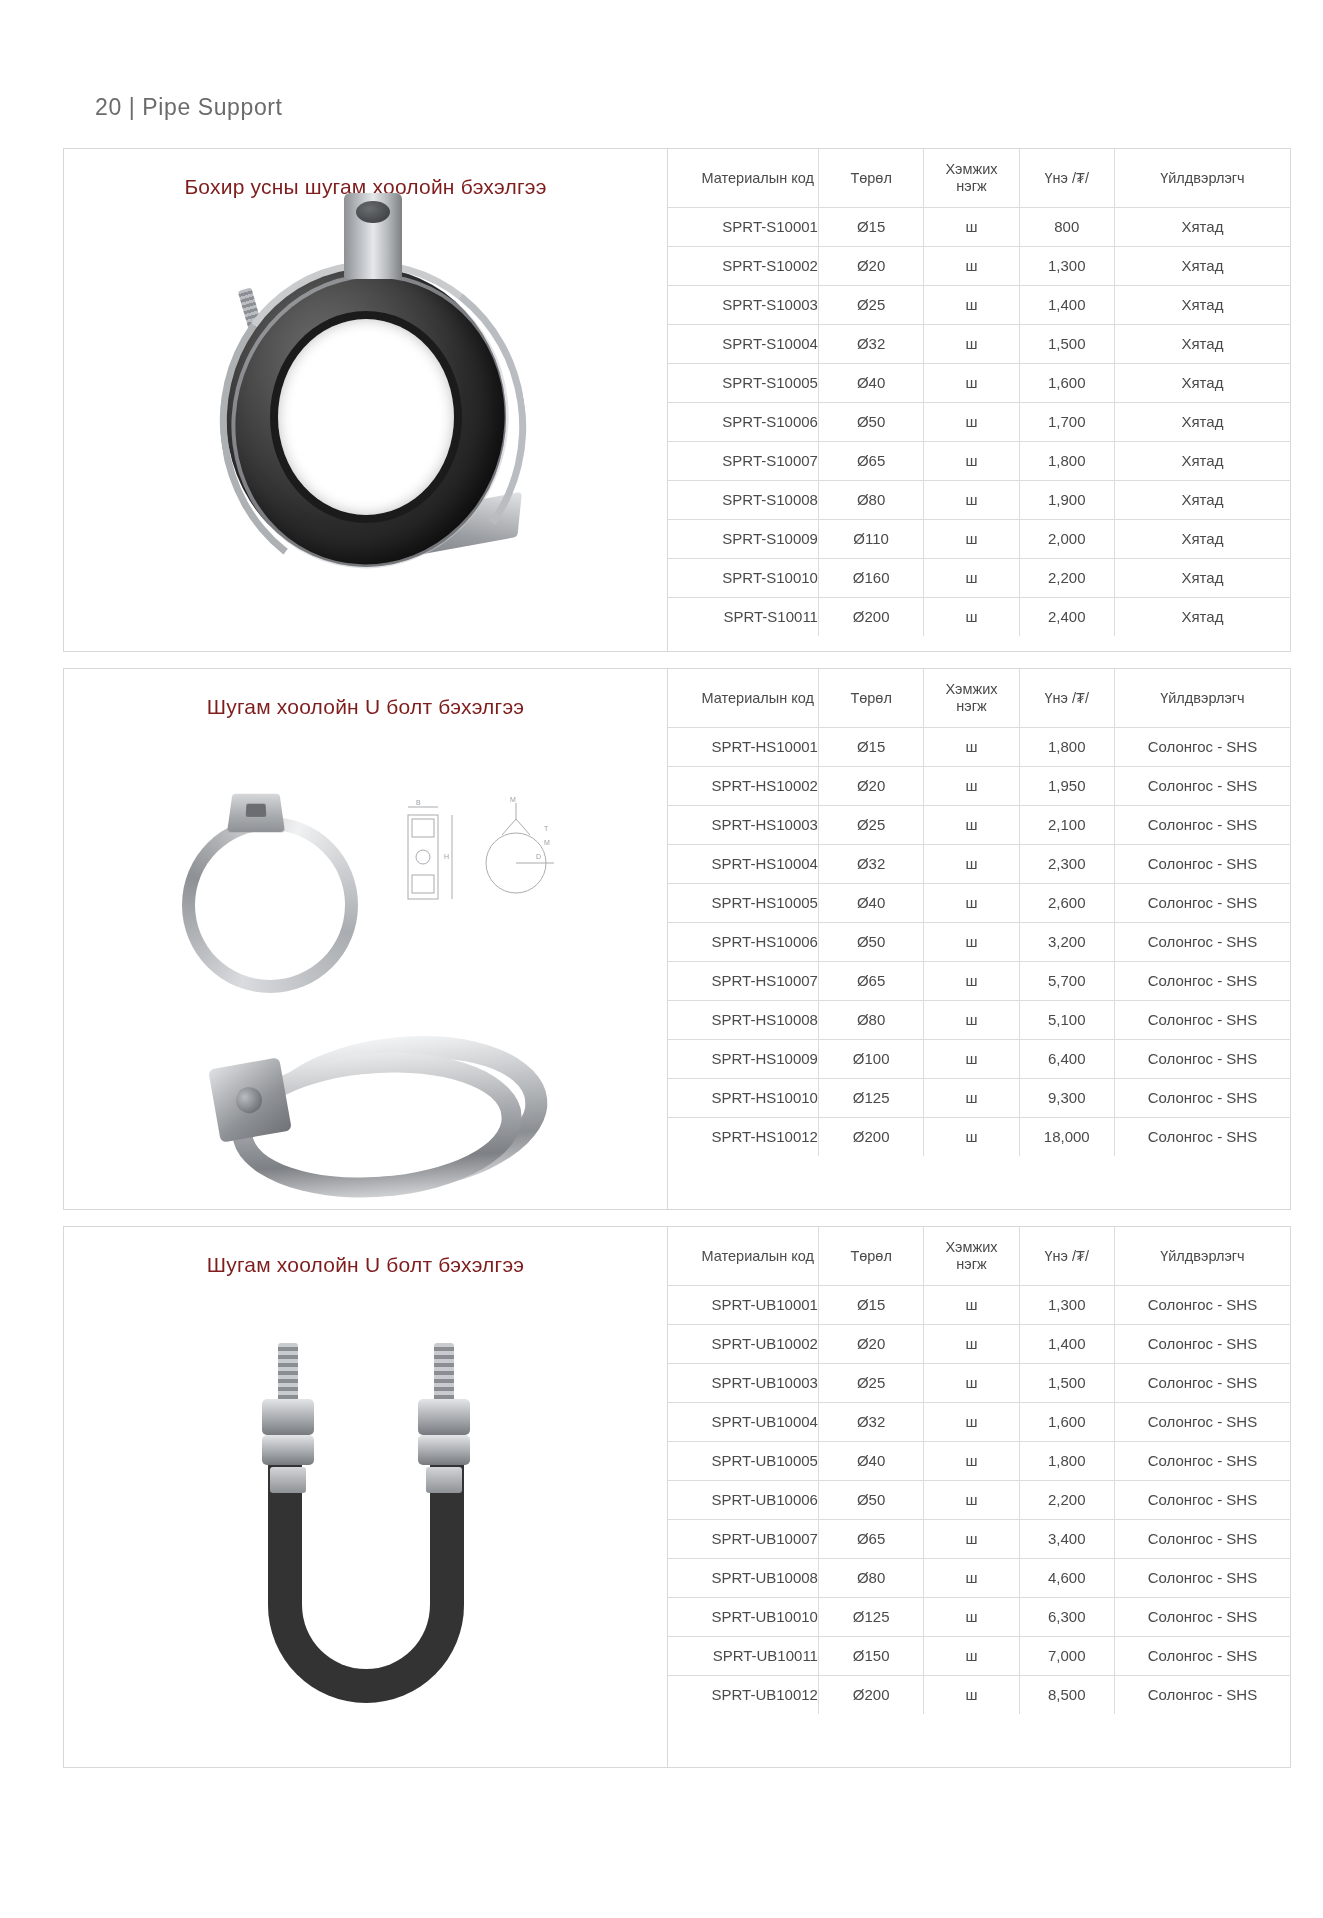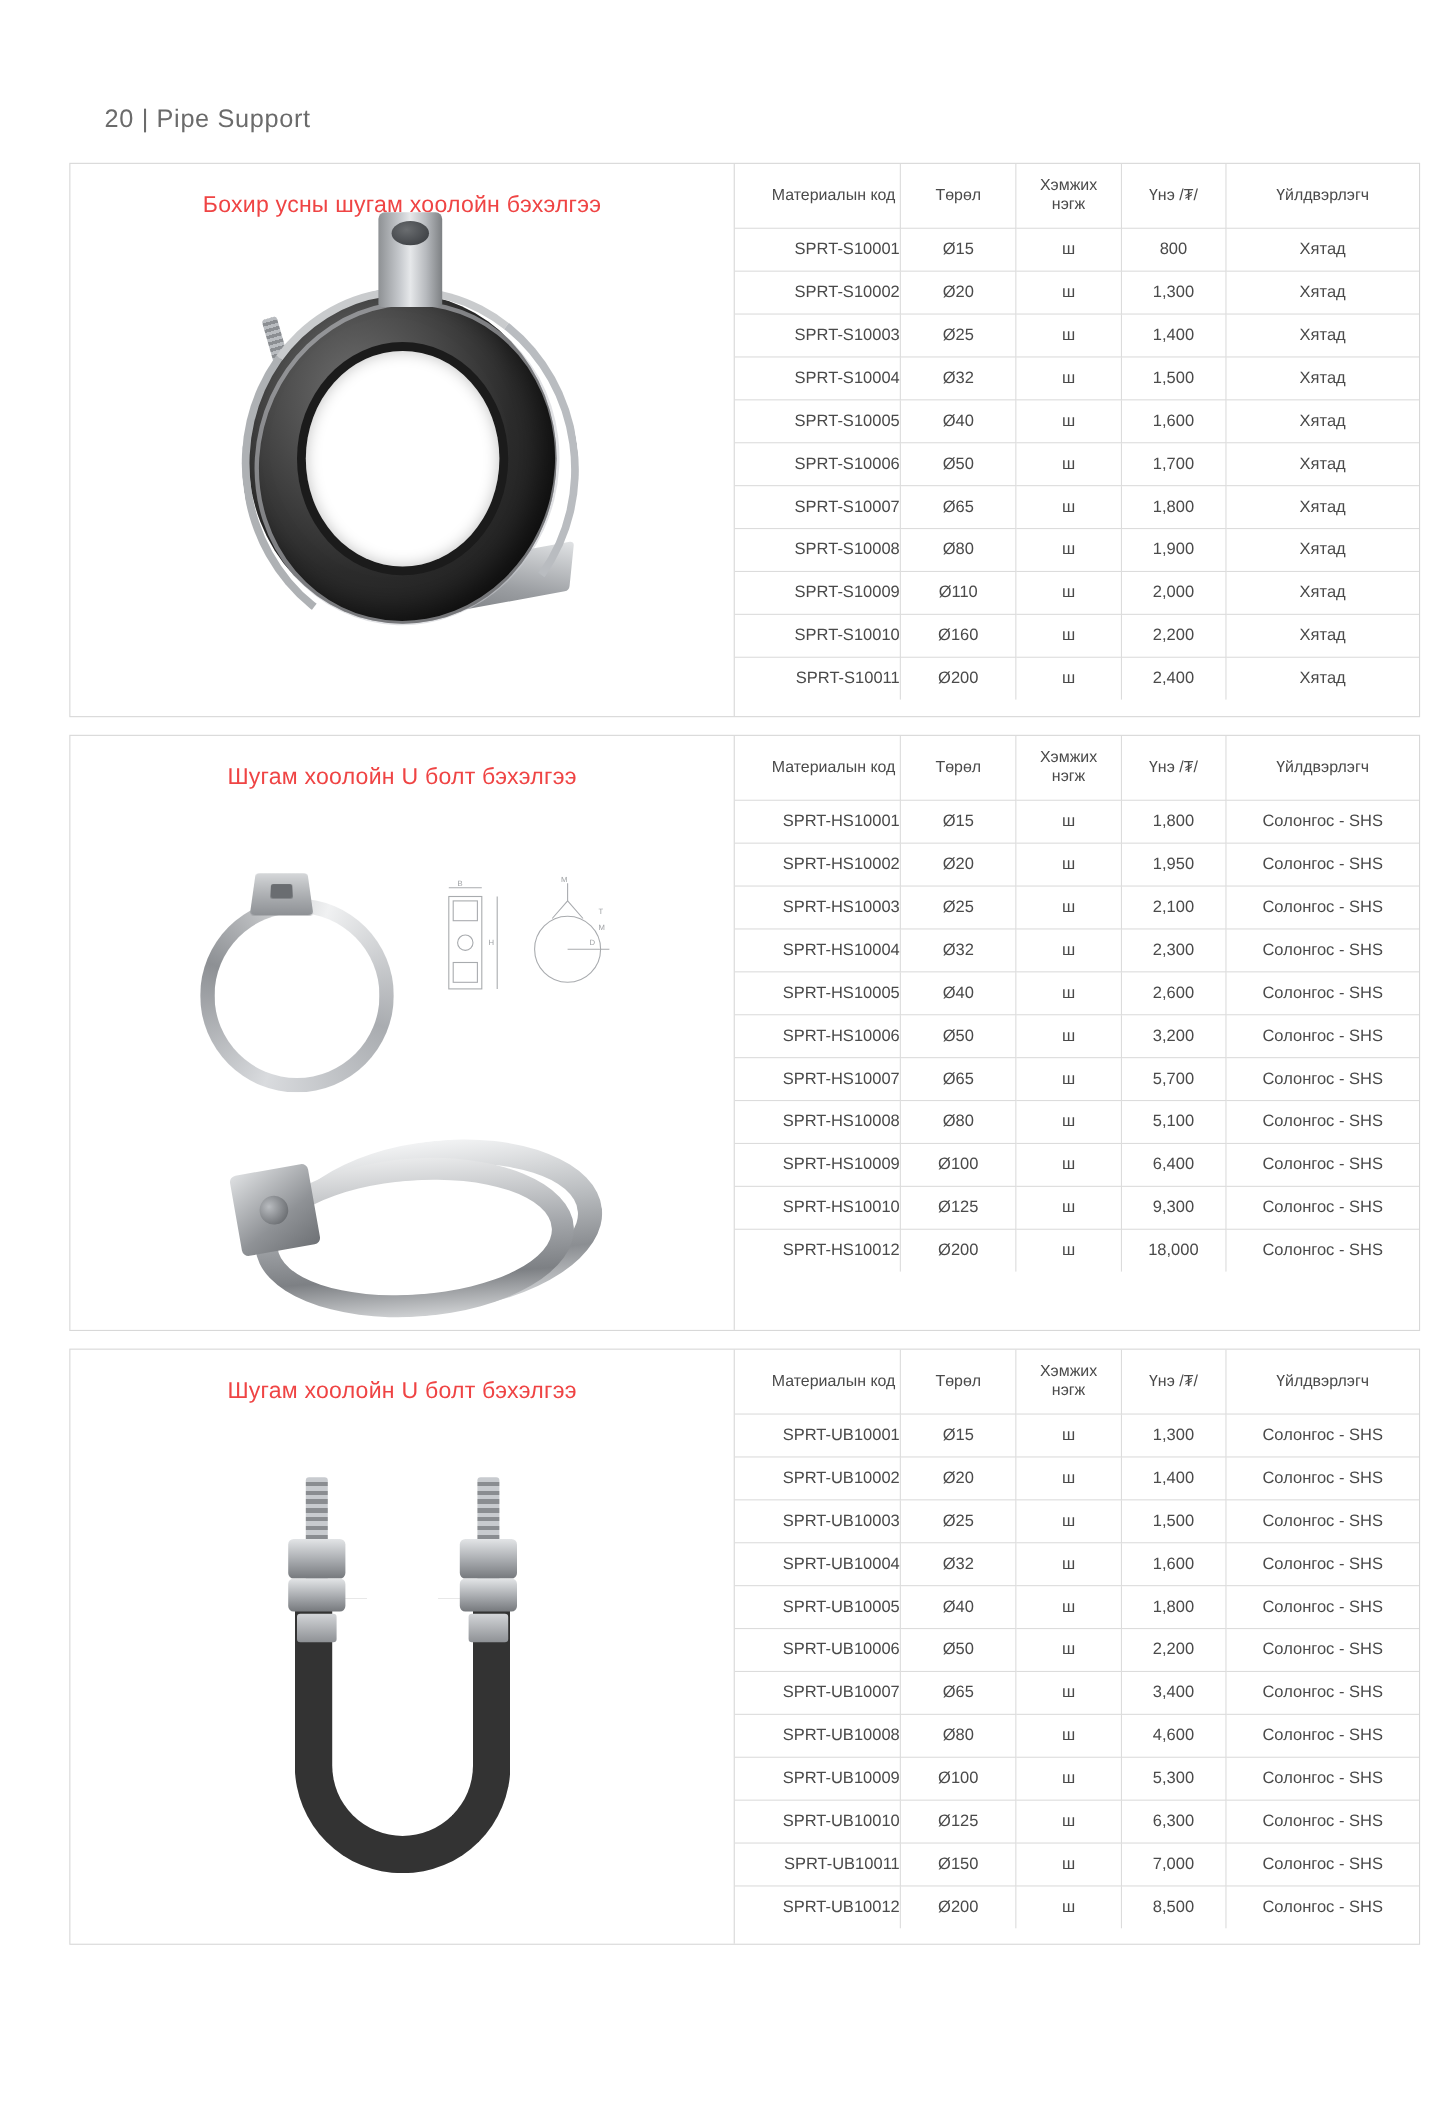--- a/index.html
+++ b/index.html
@@ -47,21 +47,21 @@
   }
   .left-pane {
     position: relative;
     box-sizing: border-box;
     border-right: 1px solid #d8d8d8;
     overflow: hidden;
   }
   .section-title {
     text-align: center;
     font-size: 21px;
-    color: #ef4444;
+    color: #7f1d1d;
     padding-top: 26px;
     padding-bottom: 8px;
     letter-spacing: 0.2px;
   }
   .img-area {
     position: relative;
     width: 100%;
   }
 
   table.spec {
@@ -679,27 +679,20 @@
                 <td>Солонгос - SHS</td>
               </tr>
             <tr>
                 <td>SPRT-UB10008</td>
                 <td>Ø80</td>
                 <td>ш</td>
                 <td>4,600</td>
                 <td>Солонгос - SHS</td>
               </tr>
             <tr>
-                <td>SPRT-UB10009</td>
-                <td>Ø100</td>
-                <td>ш</td>
-                <td>5,300</td>
-                <td>Солонгос - SHS</td>
-              </tr>
-            <tr>
                 <td>SPRT-UB10010</td>
                 <td>Ø125</td>
                 <td>ш</td>
                 <td>6,300</td>
                 <td>Солонгос - SHS</td>
               </tr>
             <tr>
                 <td>SPRT-UB10011</td>
                 <td>Ø150</td>
                 <td>ш</td>

